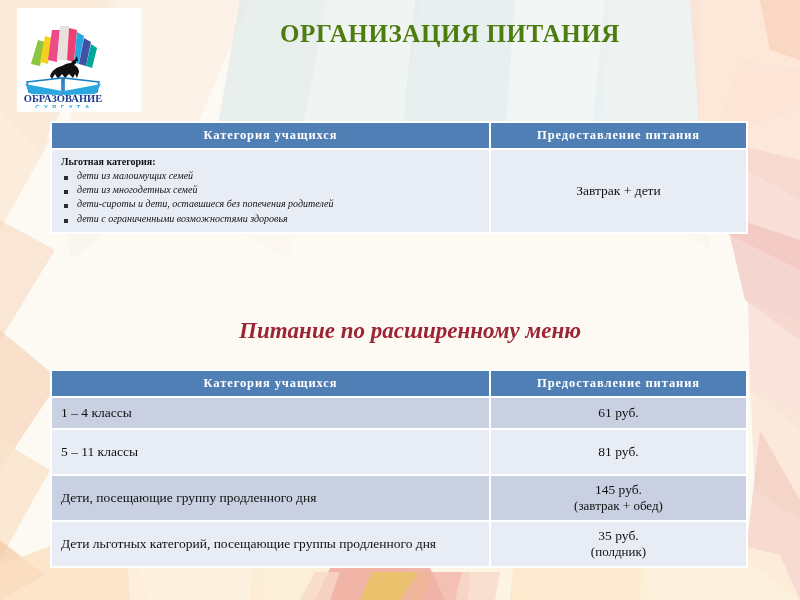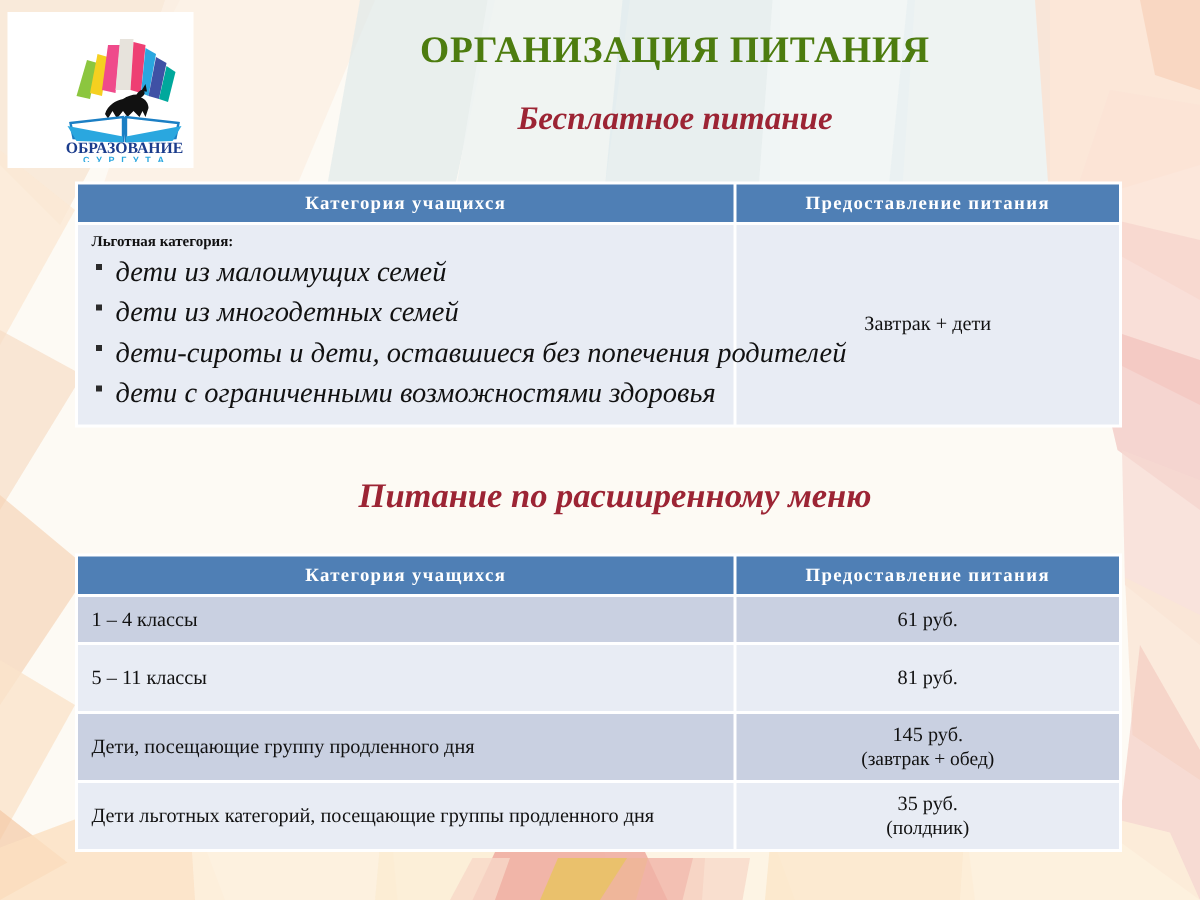--- a/index.html
+++ b/index.html
@@ -19,25 +19,25 @@
   #bg-pattern {
     position: absolute;
     inset: 0;
     width: 800px; height: 600px;
     z-index: 0;
   }
 
   
   #logo-box {
     position: absolute;
-    left: 5px; top: 8px;
+    left: 17px; top: 8px;
     width: 124px; height: 104px;
     background: #ffffff;
     z-index: 3;
-    display: flex; align-items: center; justify-content: flex-end;
+    display: flex; align-items: center; justify-content: flex-start;
   }
   #logo-box svg { display: block; }
 
   
   .slide-title {
     position: absolute;
     left: 130px; top: 20px;
     width: 640px;
     text-align: center;
     font-size: 25px;
@@ -109,21 +109,21 @@
 
   
   .priv-head {
     font-weight: bold;
     font-size: 10px;
     margin-bottom: 2px;
   }
   .priv-list { list-style: none; }
   .priv-list li {
     font-style: italic;
-    font-size: 19px;
+    font-size: 10px;
     line-height: 1.42;
     padding-left: 16px;
     position: relative;
     white-space: nowrap;
   }
   .priv-list li::before {
     content: "";
     position: absolute;
     left: 3px; top: 7px;
     width: 4px; height: 4px;
@@ -210,21 +210,20 @@
         <path d="M8,72 L14,82 L45,83 L45,79 Z" fill="#2aa7df"></path>
         <path d="M84,72 L78,82 L47,83 L47,79 Z" fill="#2aa7df"></path>
       </g>
       <text x="46" y="90" text-anchor="middle" font-family="Liberation Serif, serif" font-size="10.5" font-weight="bold" fill="#1b3c8c">ОБРАЗОВАНИЕ</text>
       <text x="46" y="96.5" text-anchor="middle" font-family="Liberation Sans, sans-serif" font-size="6" font-weight="bold" letter-spacing="1.4" fill="#2aa7df">С У Р Г У Т А</text>
     </svg>
   </div>
 
   <div class="slide-title">ОРГАНИЗАЦИЯ ПИТАНИЯ</div>
 
-  <div class="section-title-1">Бесплатное питание</div>
 
   <table class="tbl" id="table-free">
     <colgroup>
         <col style="width:437px">
         <col style="width:255px">
       </colgroup>
     <thead>
       <tr>
         <th>Категория учащихся</th>
         <th>Предоставление питания</th>

